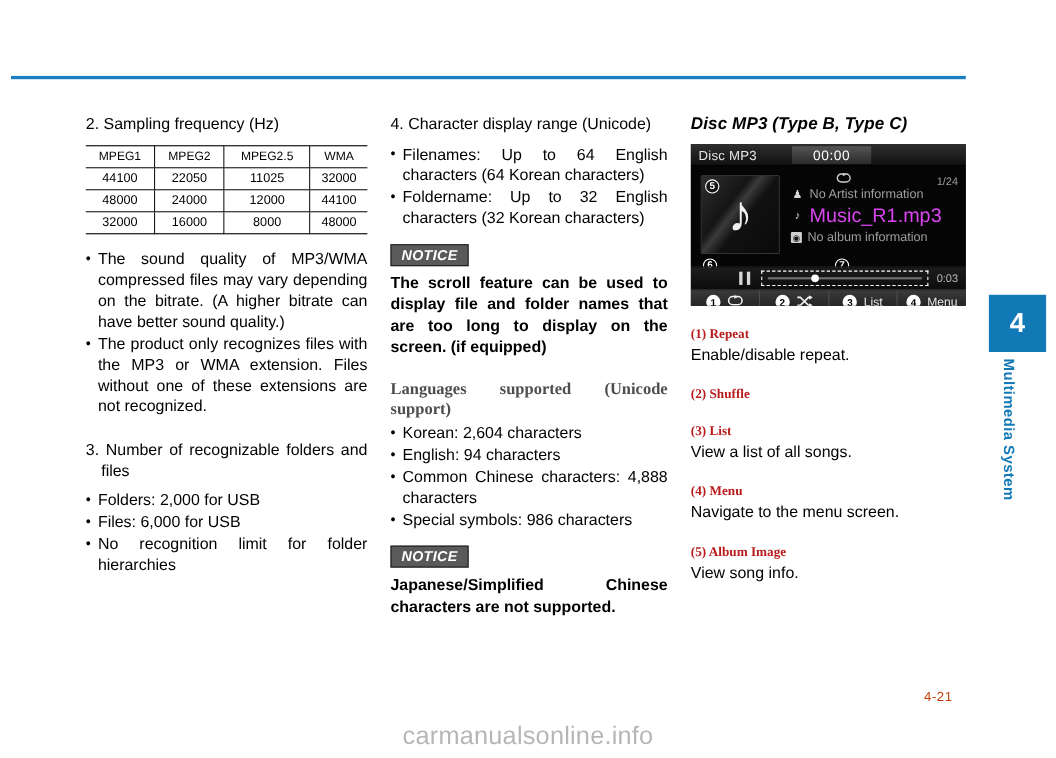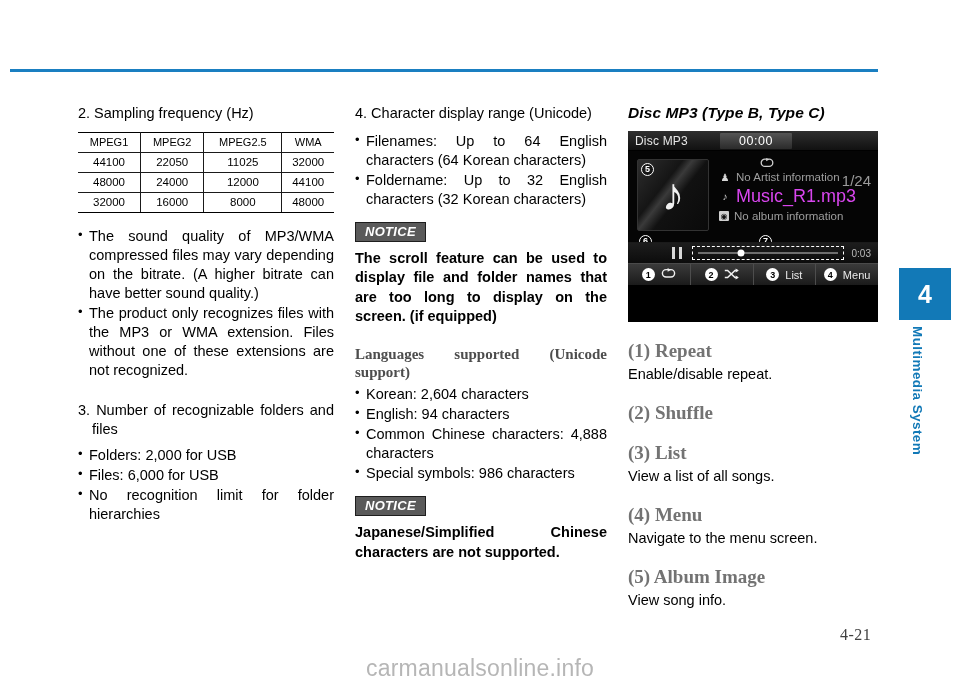--- a/index.html
+++ b/index.html
@@ -46,24 +46,23 @@
     writing-mode: vertical-rl;
     text-orientation: mixed;
     letter-spacing: 0.4px;
     white-space: nowrap;
   }
 
   
   .page-number {
     position: absolute;
     left: 840px; top: 626px;
-    font-size: 16px;
-    color: #404040;
+    font-size: 12px;
+    color: #c2410c;
     letter-spacing: 0.5px;
-    font-family: Liberation Serif, serif;
   }
 
   
   .watermark {
     position: absolute;
     left: 0; top: 655px;
     width: 960px;
     text-align: center;
     color: #b6b6b6;
     font-size: 23px;
@@ -175,21 +174,21 @@
     font-weight: bold;
     font-style: italic;
     color: #000;
     margin-bottom: 9px;
     letter-spacing: 0.1px;
   }
 
   
   .hu {
     position: relative;
-    width: 250px; height: 191px;
+    width: 250px; height: 147px;
     background: #000000;
     overflow: hidden;
   }
   .hu-top {
     position: relative;
     height: 20px;
     background: linear-gradient(#2f2f2f, #111111);
     border-bottom: 1px solid #000;
     display: flex; align-items: center;
   }
@@ -251,23 +250,23 @@
   .cb6 { left: 11px; top: 84px; }
   .cb7 { left: 131px; top: 84px; }
 
   .repeat-top {
     position: absolute;
     left: 132px; top: 4px;
     color: #cfcfcf;
   }
   .track-count {
     position: absolute;
-    right: 7px; top: 21px;
+    right: 7px; top: 9px;
     color: #9b9b9b;
-    font-size: 15px;
+    font-size: 10px;
   }
   .meta {
     position: absolute;
     left: 91px; top: 20px;
     width: 152px;
   }
   .meta-row {
     display: flex; align-items: center;
     margin-bottom: 3px;
     white-space: nowrap;
@@ -357,22 +356,22 @@
     font-size: 9px; font-weight: bold;
     display: inline-flex; align-items: center; justify-content: center;
     flex: 0 0 auto;
   }
   .ico-glyph { font-size: 13px; color: #f0f0f0; line-height: 1; }
 
   
   .item-head {
     font-family: "Liberation Serif", serif;
     font-weight: bold;
-    font-size: 19px;
-    color: #737373;
+    font-size: 12px;
+    color: #b91c1c;
     margin-top: 18px;
     margin-bottom: 3px;
   }
   .item-desc {
     font-size: 14.5px;
     color: #000;
     line-height: 1.3;
   }
 </style>
 </head>

